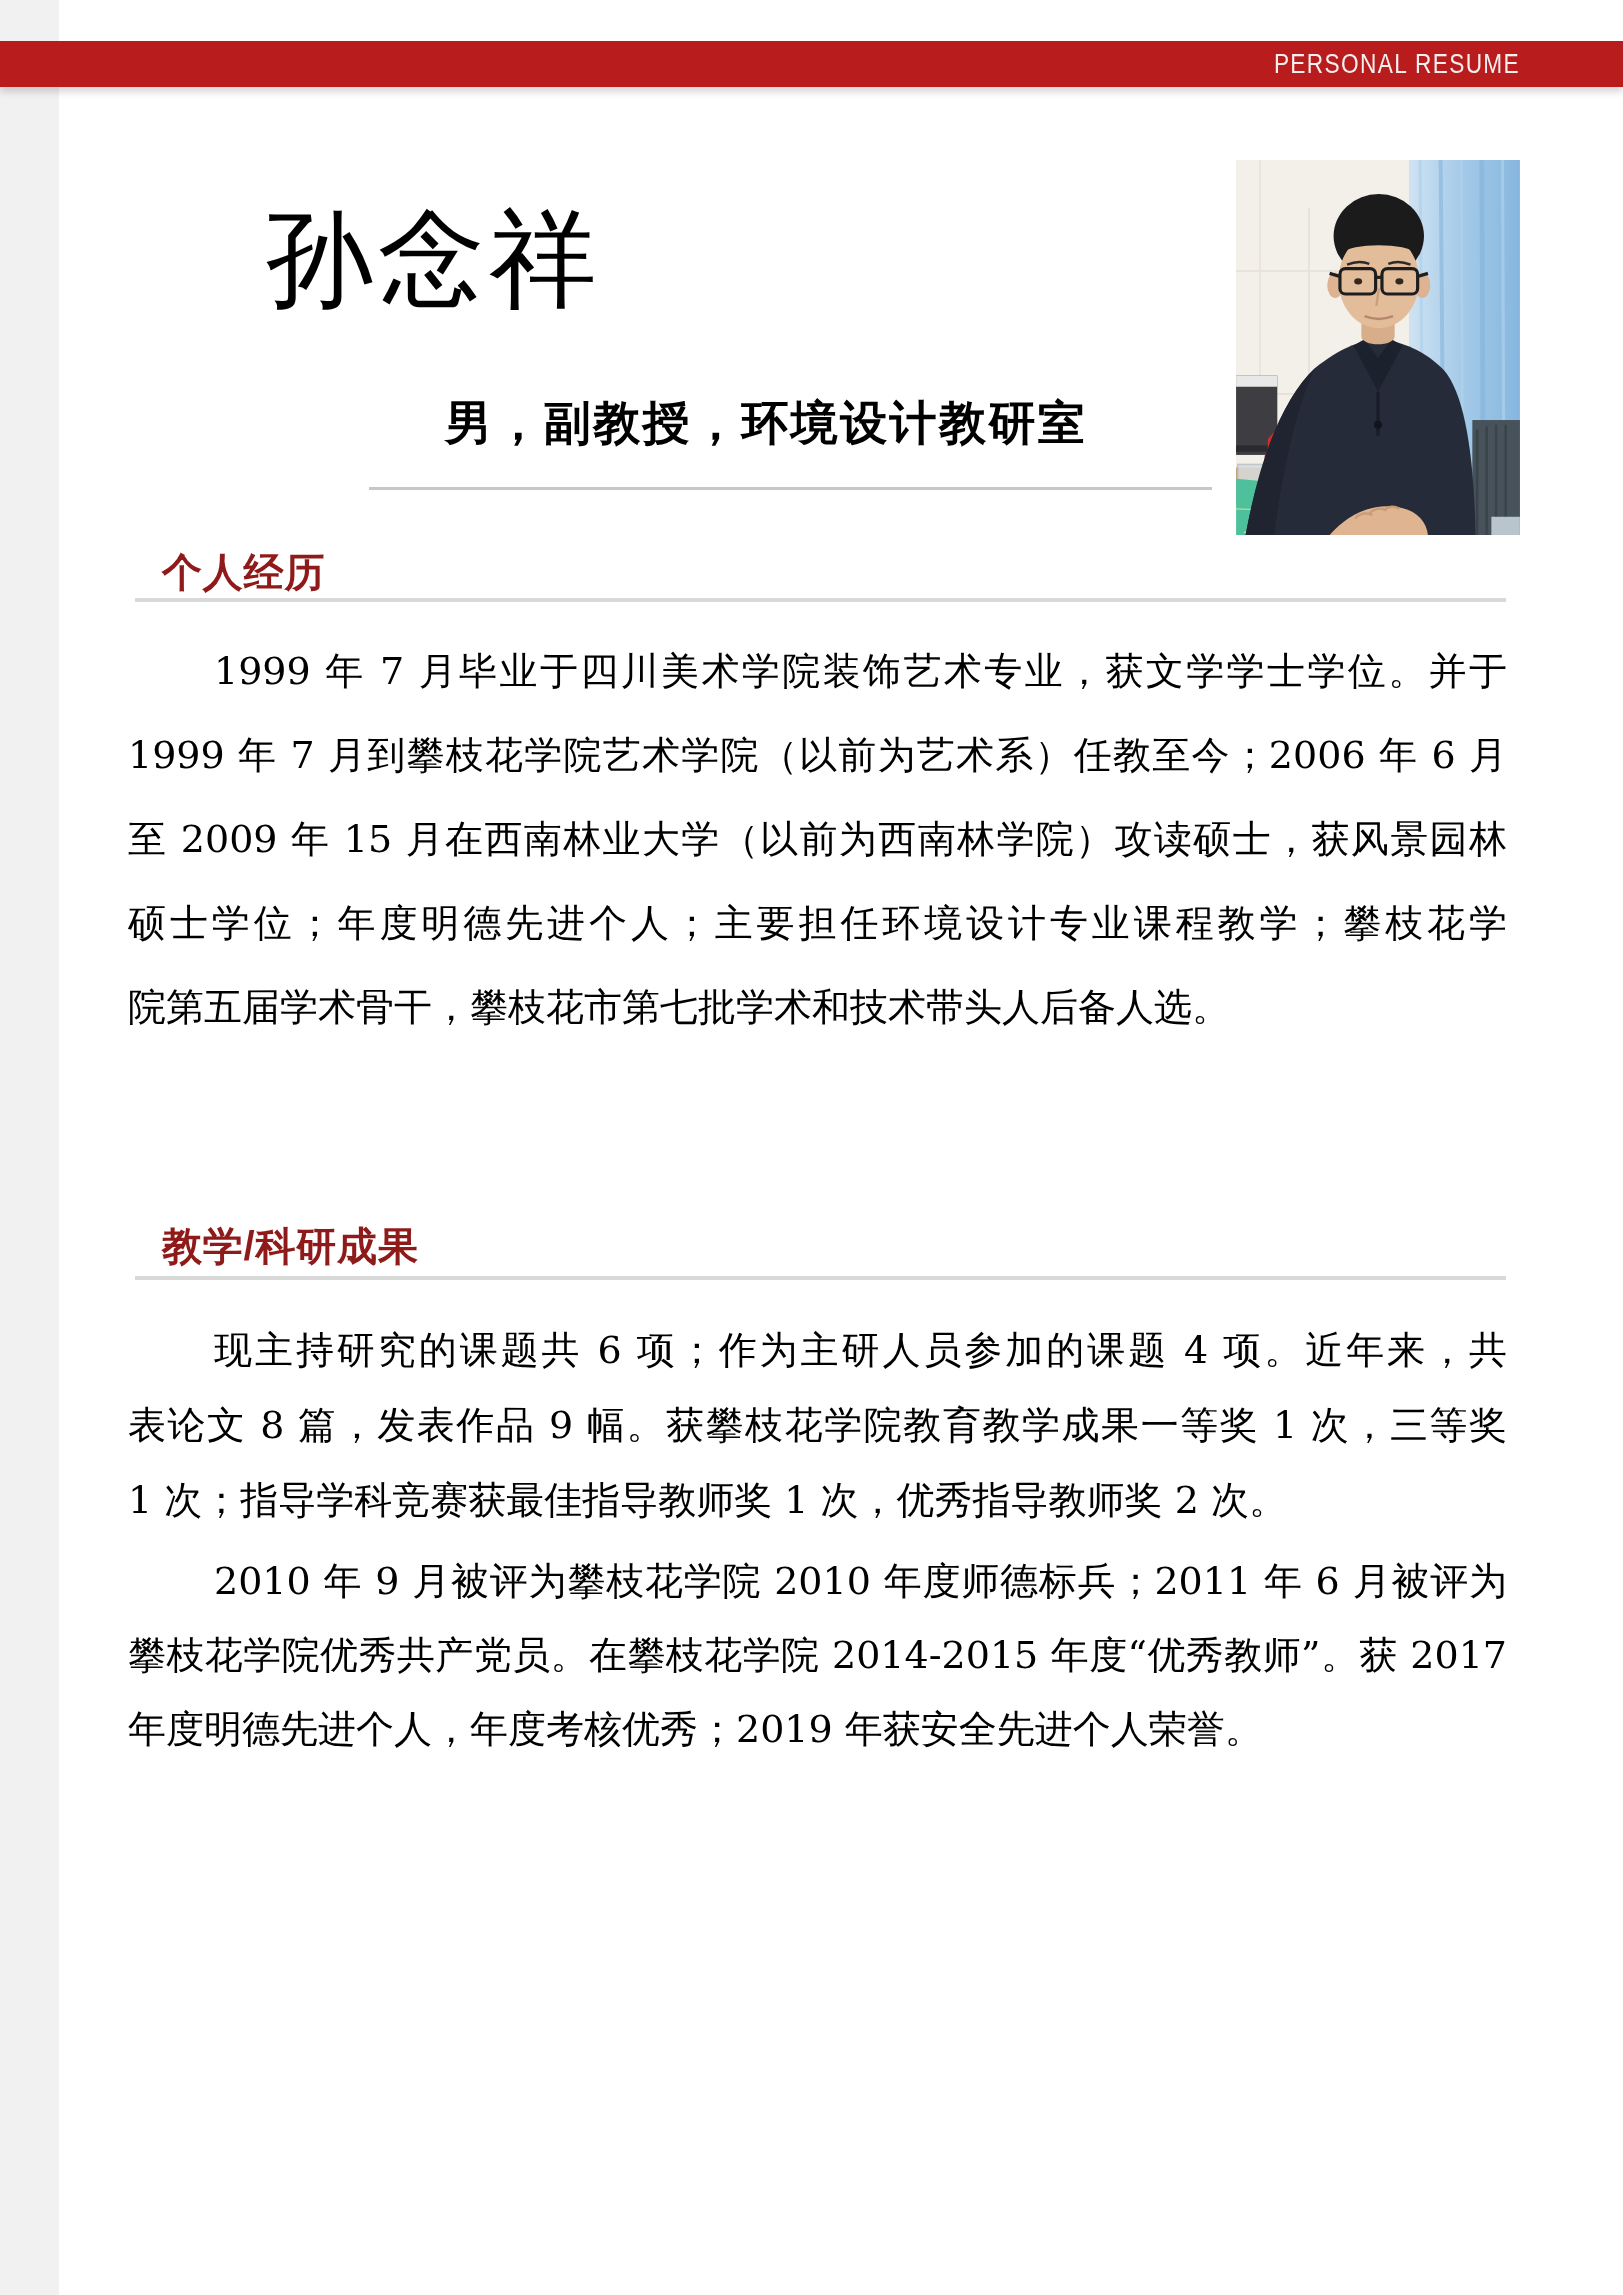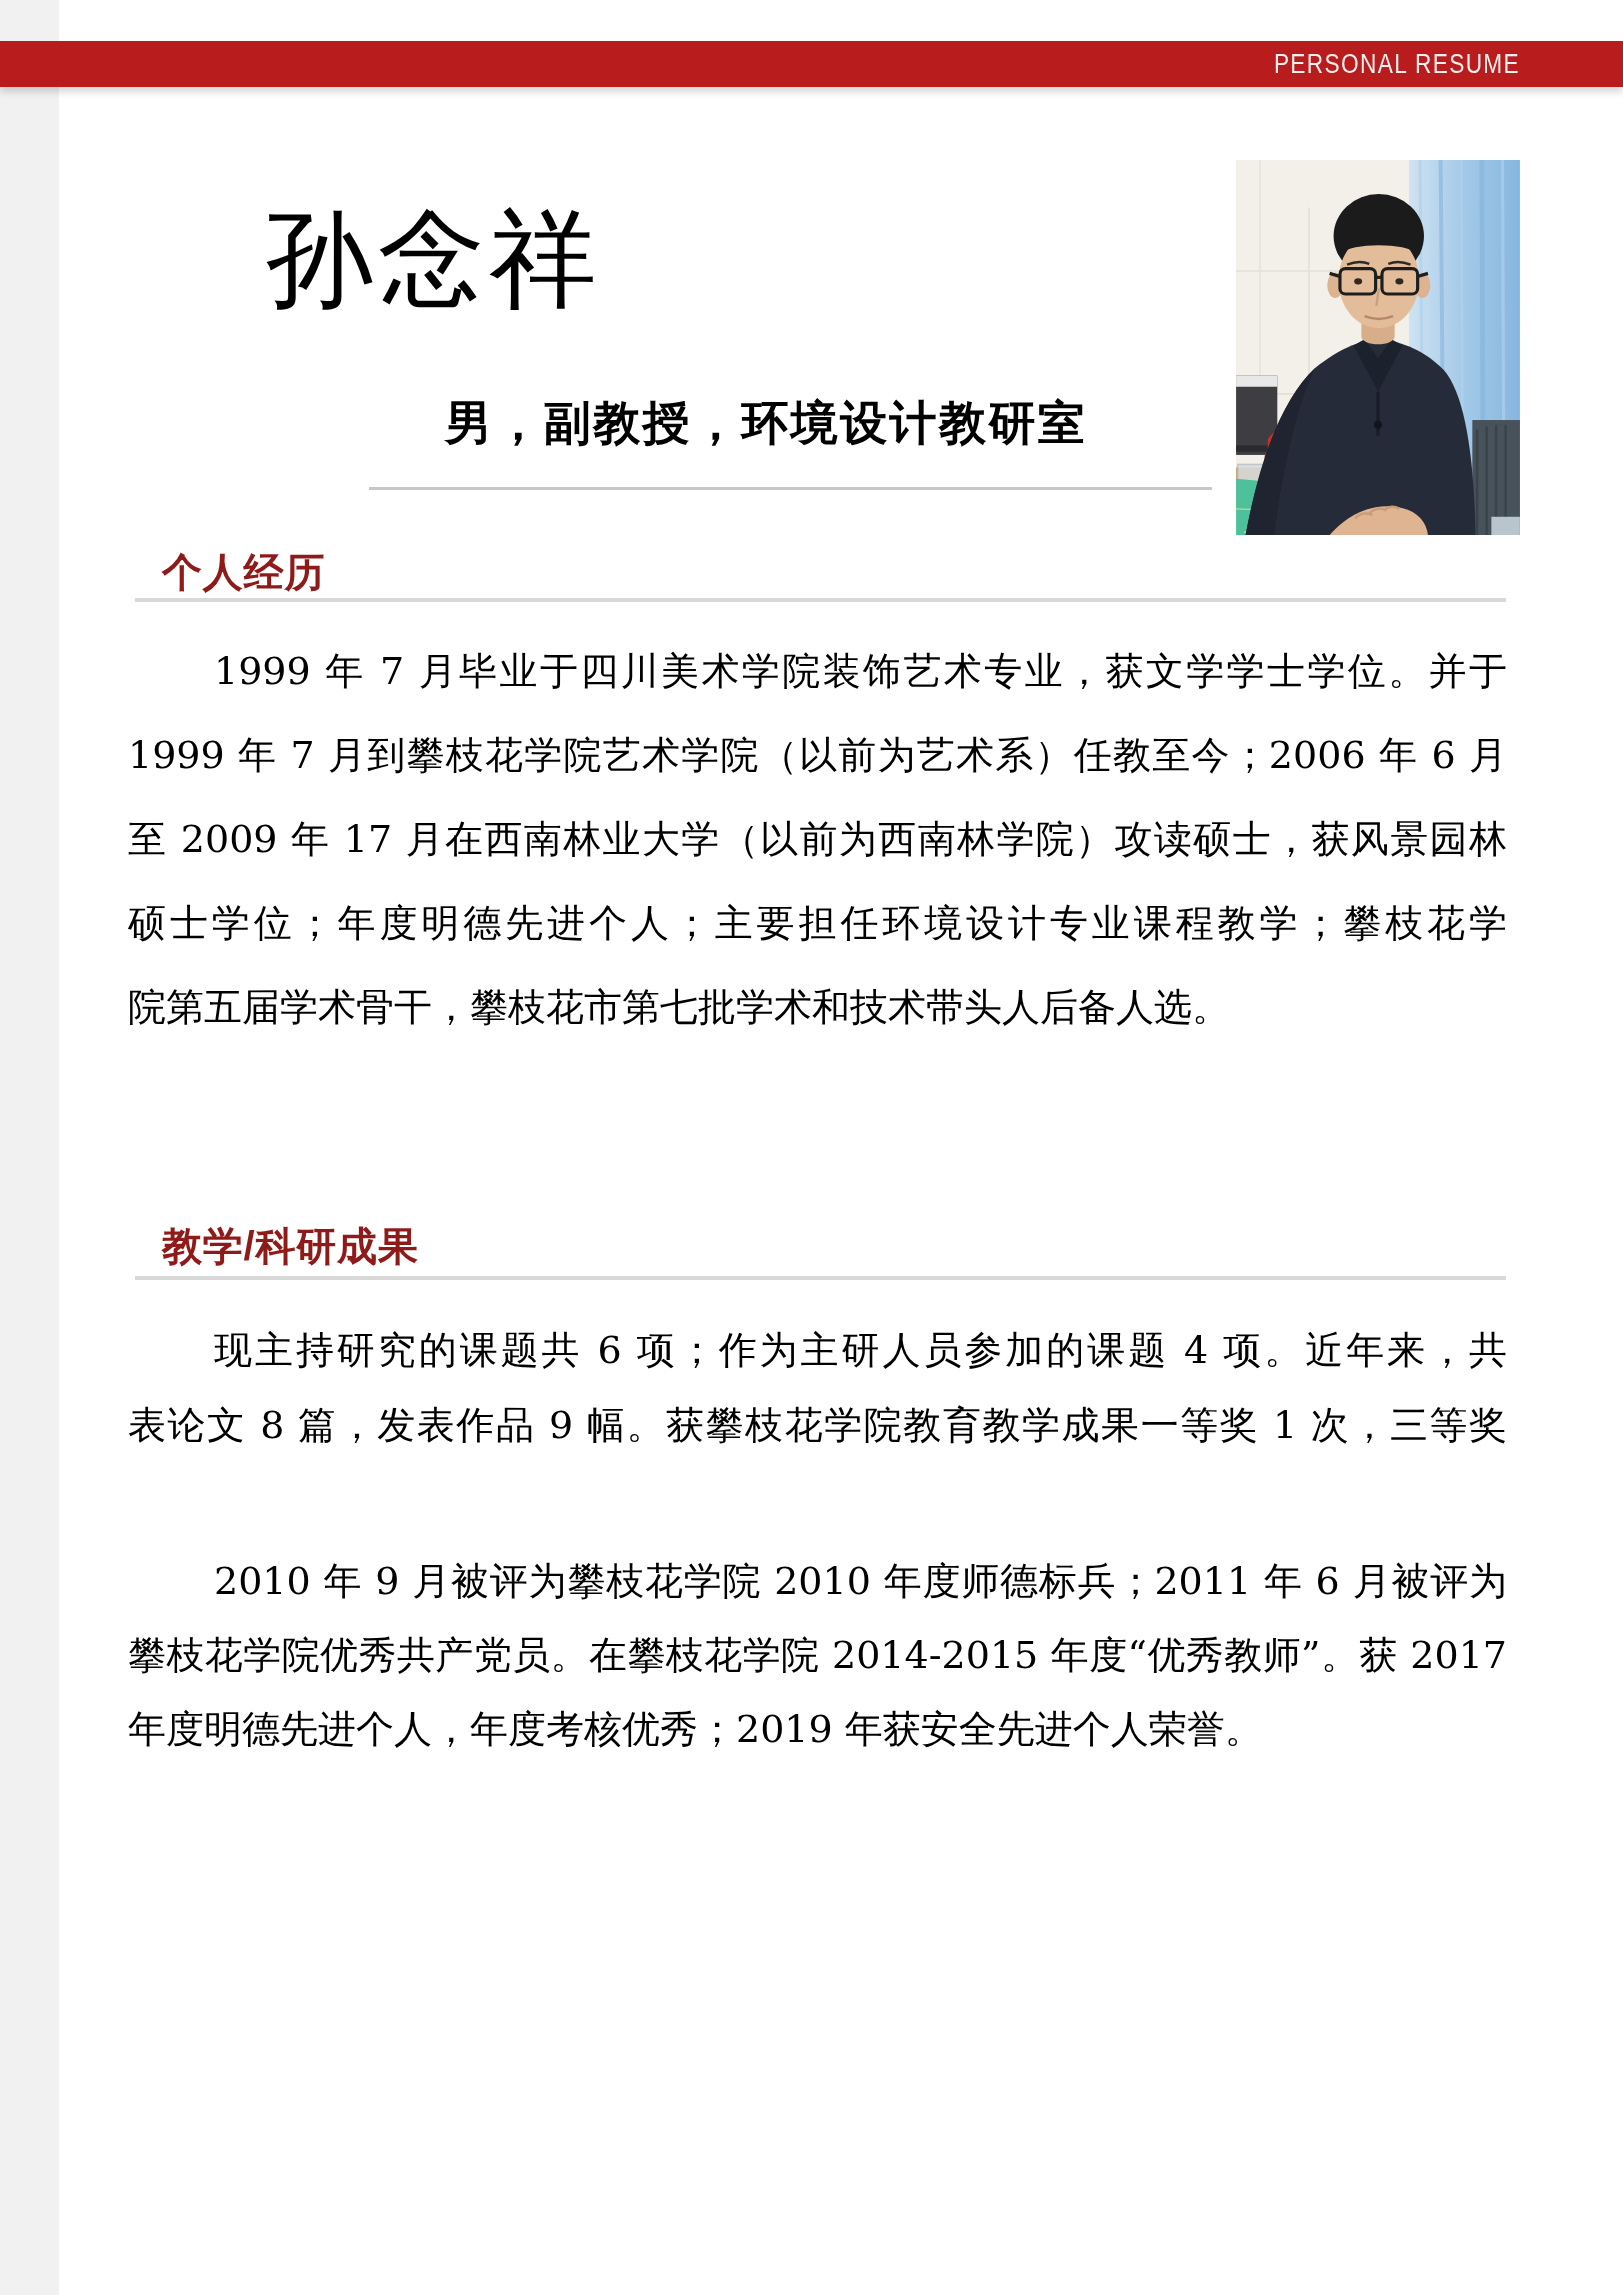--- a/index.html
+++ b/index.html
@@ -179,31 +179,32 @@
     </g>
   </svg>
 </div>
 
 <div class="section-title" style="top:545px">个人经历</div>
 <div class="rule" style="top:598px"></div>
 
 <div class="para" id="para1">
   <div class="line indent">1999 年 7 月毕业于四川美术学院装饰艺术专业，获文学学士学位。并于</div>
   <div class="line">1999 年 7 月到攀枝花学院艺术学院（以前为艺术系）任教至今；2006 年 6 月</div>
-  <div class="line">至 2009 年 17 月在西南林业大学（以前为西南林学院）攻读硕士，获风景园林</div>
+  <div class="line">至 2009 年 15 月在西南林业大学（以前为西南林学院）攻读硕士，获风景园林</div>
   <div class="line">硕士学位；年度明德先进个人；主要担任环境设计专业课程教学；攀枝花学</div>
   <div class="line last">院第五届学术骨干，攀枝花市第七批学术和技术带头人后备人选。</div>
 </div>
 
 <div class="section-title" style="top:1219px">教学/科研成果</div>
 <div class="rule" style="top:1276px"></div>
 
 <div class="para" id="para2">
   <div class="line indent">现主持研究的课题共 6 项；作为主研人员参加的课题 4 项。近年来，共</div>
   <div class="line">表论文 8 篇，发表作品 9 幅。获攀枝花学院教育教学成果一等奖 1 次，三等奖</div>
+  <div class="line last">1 次；指导学科竞赛获最佳指导教师奖 1 次，优秀指导教师奖 2 次。</div>
 </div>
 
 <div class="para" id="para3">
   <div class="line indent">2010 年 9 月被评为攀枝花学院 2010 年度师德标兵；2011 年 6 月被评为</div>
   <div class="line">攀枝花学院优秀共产党员。在攀枝花学院 2014-2015 年度“优秀教师”。获 2017</div>
   <div class="line last">年度明德先进个人，年度考核优秀；2019 年获安全先进个人荣誉。</div>
 </div>
 
 
 </body></html>

